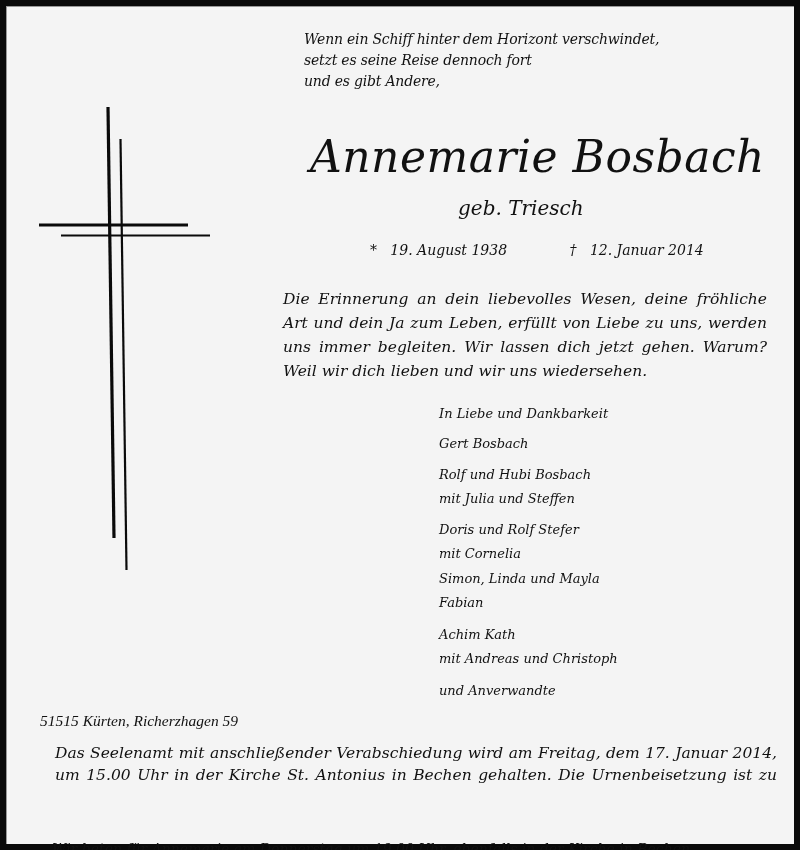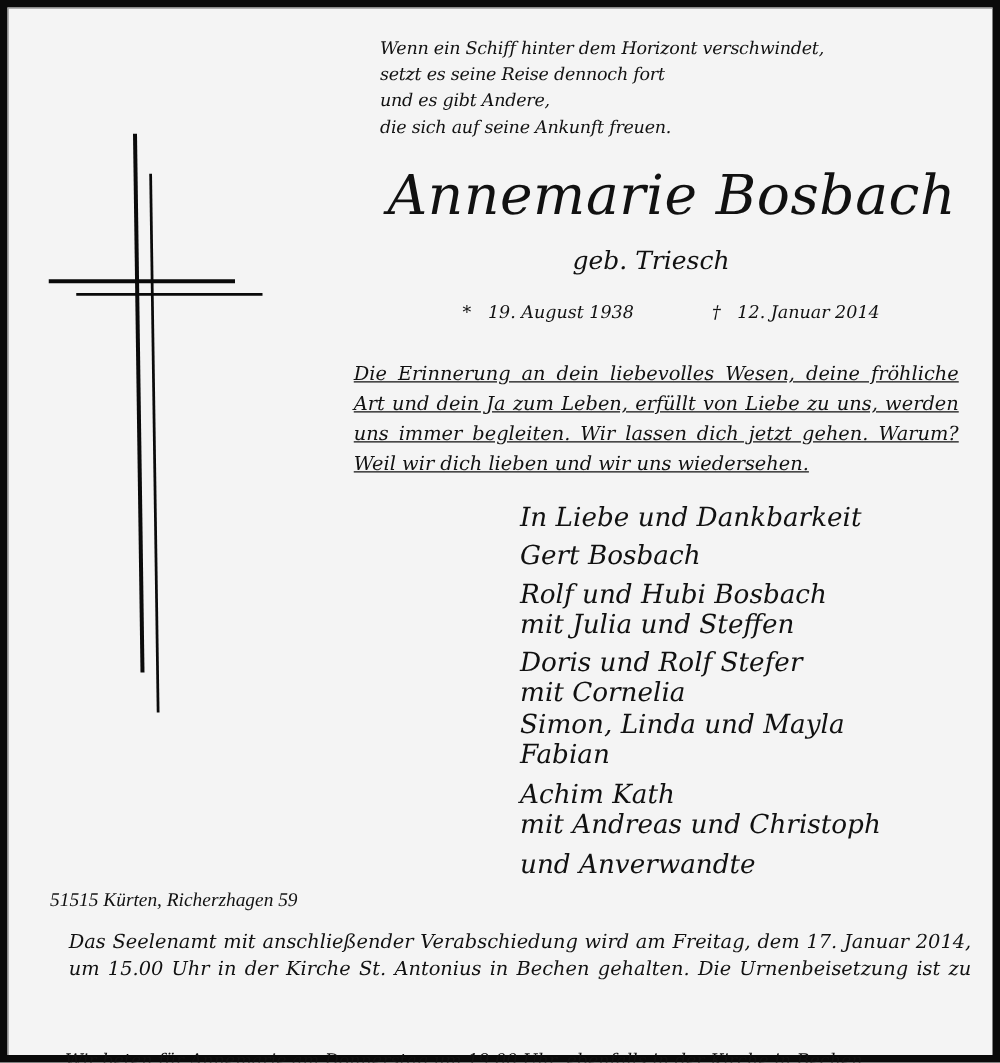--- a/index.html
+++ b/index.html
@@ -16,23 +16,23 @@
       box-sizing: border-box;
     }
     .t { position: absolute; font-style: italic; white-space: nowrap; margin: 0; }
     .poem { left: 283px; top: 29px; font-size: 14px; line-height: 21px; letter-spacing: -0.2px; }
     .poem div { white-space: nowrap; margin-left: 21px; }
     .name { left: 310px; top: 130px; font-size: 44px; line-height: 54px; letter-spacing: 0.5px; }
     .maiden { left: 458px; top: 195px; font-size: 20px; line-height: 26px; }
     .dates { left: 370px; top: 240px; font-size: 14px; line-height: 20px; }
     .dates .sep { display: inline-block; width: 58px; }
     .tribute { left: 283px; top: 287px; width: 484px; font-size: 15.5px; line-height: 24px; white-space: normal; text-align: justify; }
-    .tribute .line { display: block; text-align: justify; text-align-last: justify; white-space: nowrap; text-decoration: underline; }
+    .tribute .line { display: block; text-align: justify; text-align-last: justify; white-space: nowrap; }
     .tribute .line.last { text-align-last: left; }
-    .fam { left: 416px; font-size: 21px; line-height: 24px; }
+    .fam { left: 439px; font-size: 13px; line-height: 24px; }
     .addr { left: 40px; top: 710px; font-size: 15.5px; line-height: 22px; font-family: Liberation Serif, serif; }
     .notice { left: 55px; top: 743px; width: 722px; font-size: 15.5px; line-height: 21.5px; }
     .notice .line { display: block; white-space: nowrap; text-align: justify; text-align-last: justify; }
     .notice .line.last { text-align-last: left; }
     .prayer { left: 52px; top: 809px; font-size: 14px; line-height: 22px; margin-top: 29px; }
     svg.cross { position: absolute; left: 0; top: 0; }
   </style>
 </head>
 <body>
 
@@ -42,21 +42,20 @@
   <line x1="108" y1="107" x2="114" y2="538" stroke="#0a0a0a" stroke-width="3.2"></line>
   <line x1="120.5" y1="139" x2="126.5" y2="570" stroke="#0a0a0a" stroke-width="2.2"></line>
   <line x1="39" y1="225" x2="188" y2="225" stroke="#0a0a0a" stroke-width="3.2"></line>
   <line x1="61" y1="235.5" x2="210" y2="235.5" stroke="#0a0a0a" stroke-width="2.2"></line>
 </svg>
 
 <div class="t poem">
   <div>Wenn ein Schiff hinter dem Horizont verschwindet,</div>
   <div>setzt es seine Reise dennoch fort</div>
   <div>und es gibt Andere,</div>
-  <div>die sich auf seine Ankunft freuen.</div>
 </div>
 
 <div class="t name">Annemarie Bosbach</div>
 <div class="t maiden">geb. Triesch</div>
 
 <div class="t dates">
   <span>*</span>&nbsp;&nbsp;
   <span>19. August 1938</span><span class="sep"></span>
   <span>†</span>&nbsp;&nbsp;
   <span>12. Januar 2014</span>

